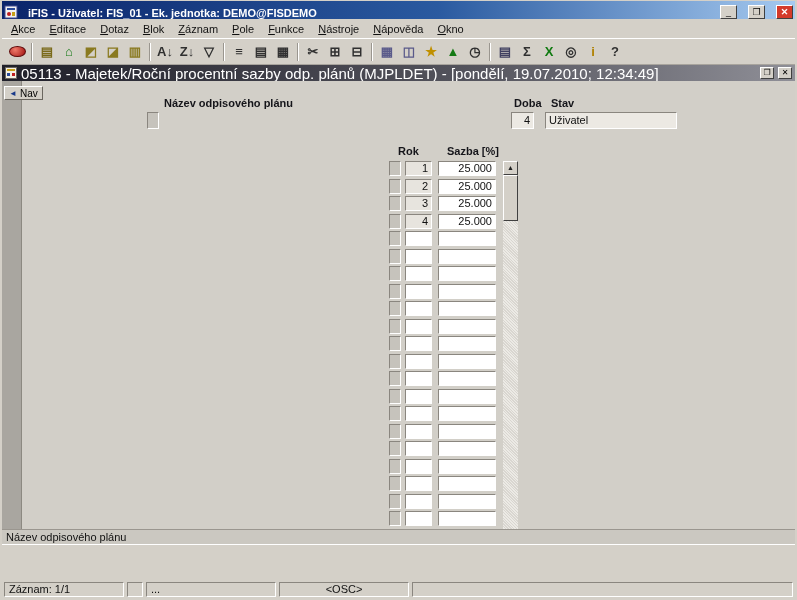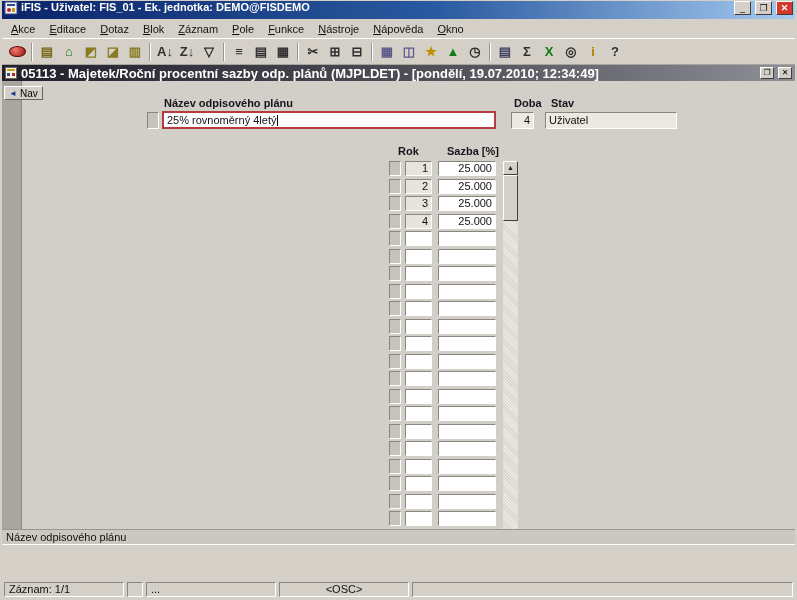--- a/index.html
+++ b/index.html
@@ -3,21 +3,21 @@
 <meta charset="utf-8">
 <style>
   * { margin:0; padding:0; box-sizing:border-box; }
   html,body { width:797px; height:600px; overflow:hidden; }
   body { font-family:"Liberation Sans",sans-serif; font-size:11px; color:#111; background:#d4d0c8; }
 
   .win { width:797px; height:600px; display:flex; flex-direction:column;
          background:#d4d0c8; border:2px solid #d4d0c8; border-top:1px solid #d4d0c8; }
 
   
-  .titlebar { height:18px; flex:0 0 18px; display:flex; align-items:flex-start; gap:3px;
+  .titlebar { height:18px; flex:0 0 18px; display:flex; align-items:flex-end; gap:10px;
               padding:0 2px; background:linear-gradient(to right,#0a246a 0%,#2a5aa0 55%,#a6caf0 100%); }
   .app-icon { width:14px; height:14px; flex:0 0 14px; }
   .title-text { flex:1; color:#fff; font-weight:bold; font-size:11px; white-space:nowrap; overflow:hidden; }
   .win-btn { width:17px; height:14px; margin-left:1px; font-size:9px; line-height:11px; text-align:center;
              background:#d4d0c8; border:1px solid; border-color:#fff #404040 #404040 #fff; cursor:default; }
   .win-btn.close { background:#d43a2a; color:#fff; font-weight:bold; }
 
   
   .menubar { height:20px; flex:0 0 20px; display:flex; align-items:center; padding-left:2px;
              background:#d4d0c8; border-bottom:1px solid #fff; }
@@ -29,21 +29,21 @@
   .tb-btn { width:22px; height:20px; display:flex; align-items:center; justify-content:center;
             background:transparent; border:1px solid transparent; font-size:13px; font-weight:bold; }
   .tb-sep { width:2px; height:18px; border-left:1px solid #9a968f; border-right:1px solid #fff; margin:0 3px; }
   .exit-oval { width:17px; height:11px; border-radius:50%;
                background:radial-gradient(circle at 35% 30%, #ef7a6a, #a01010); border:1px solid #5e0808; }
 
   
   .mdi { height:16px; flex:0 0 16px; display:flex; align-items:center; gap:4px; padding:0 3px;
          background:linear-gradient(to right,#20202a 0%,#55555e 60%,#8f8f97 100%); }
   .mdi-icon { width:12px; height:12px; flex:0 0 12px; }
-  .mdi-title { flex:1; color:#fff; font-weight:bold; font-size:13px; white-space:nowrap; overflow:hidden; }
+  .mdi-title { flex:1; color:#fff; font-weight:normal; font-size:15px; white-space:nowrap; overflow:hidden; }
   .mdi-btn { width:14px; height:12px; font-size:8px; line-height:10px; text-align:center;
              background:#d4d0c8; border:1px solid; border-color:#fff #404040 #404040 #fff; }
 
   
   .workarea { flex:1 1 auto; display:flex; background:#d2cfc8; overflow:hidden; }
   .nav-strip { width:20px; flex:0 0 20px; background:#a9a6a0; border-right:1px solid #8c8981; position:relative; overflow:visible; z-index:4; }
   .nav-btn { position:absolute; top:5px; left:2px; height:14px; display:flex; align-items:center; gap:3px;
              background:#d4d0c8; border:1px solid; border-color:#fff #6a665f #6a665f #fff; padding:0 4px;
              font-size:10px; white-space:nowrap; }
   .nav-arrow { color:#1a3a8a; font-size:8px; }
@@ -184,24 +184,20 @@
         <span>Nav</span>
       </button>
     </div>
 
     <div class="form">
       <span class="flabel" style="left:142px;top:16px">Název odpisového plánu</span>
       <span class="flabel" style="left:492px;top:16px">Doba</span>
       <span class="flabel" style="left:529px;top:16px">Stav</span>
 
       <span class="name-ind sunken"></span>
-      <div class="name-input" style="border-color: rgb(180, 60, 60);">
-        <span>25% rovnoměrný 4letý</span>
-          <span class="caret"></span>
-      </div>
 
       <span class="doba-field sunken">4</span>
       <span class="stav-field sunken">Uživatel</span>
 
       <span class="flabel col-rok">Rok</span>
       <span class="flabel col-sazba">Sazba [%]</span>
 
       <div class="tbody">
           <div class="trow">
             <span class="rec-ind sunken"></span>

